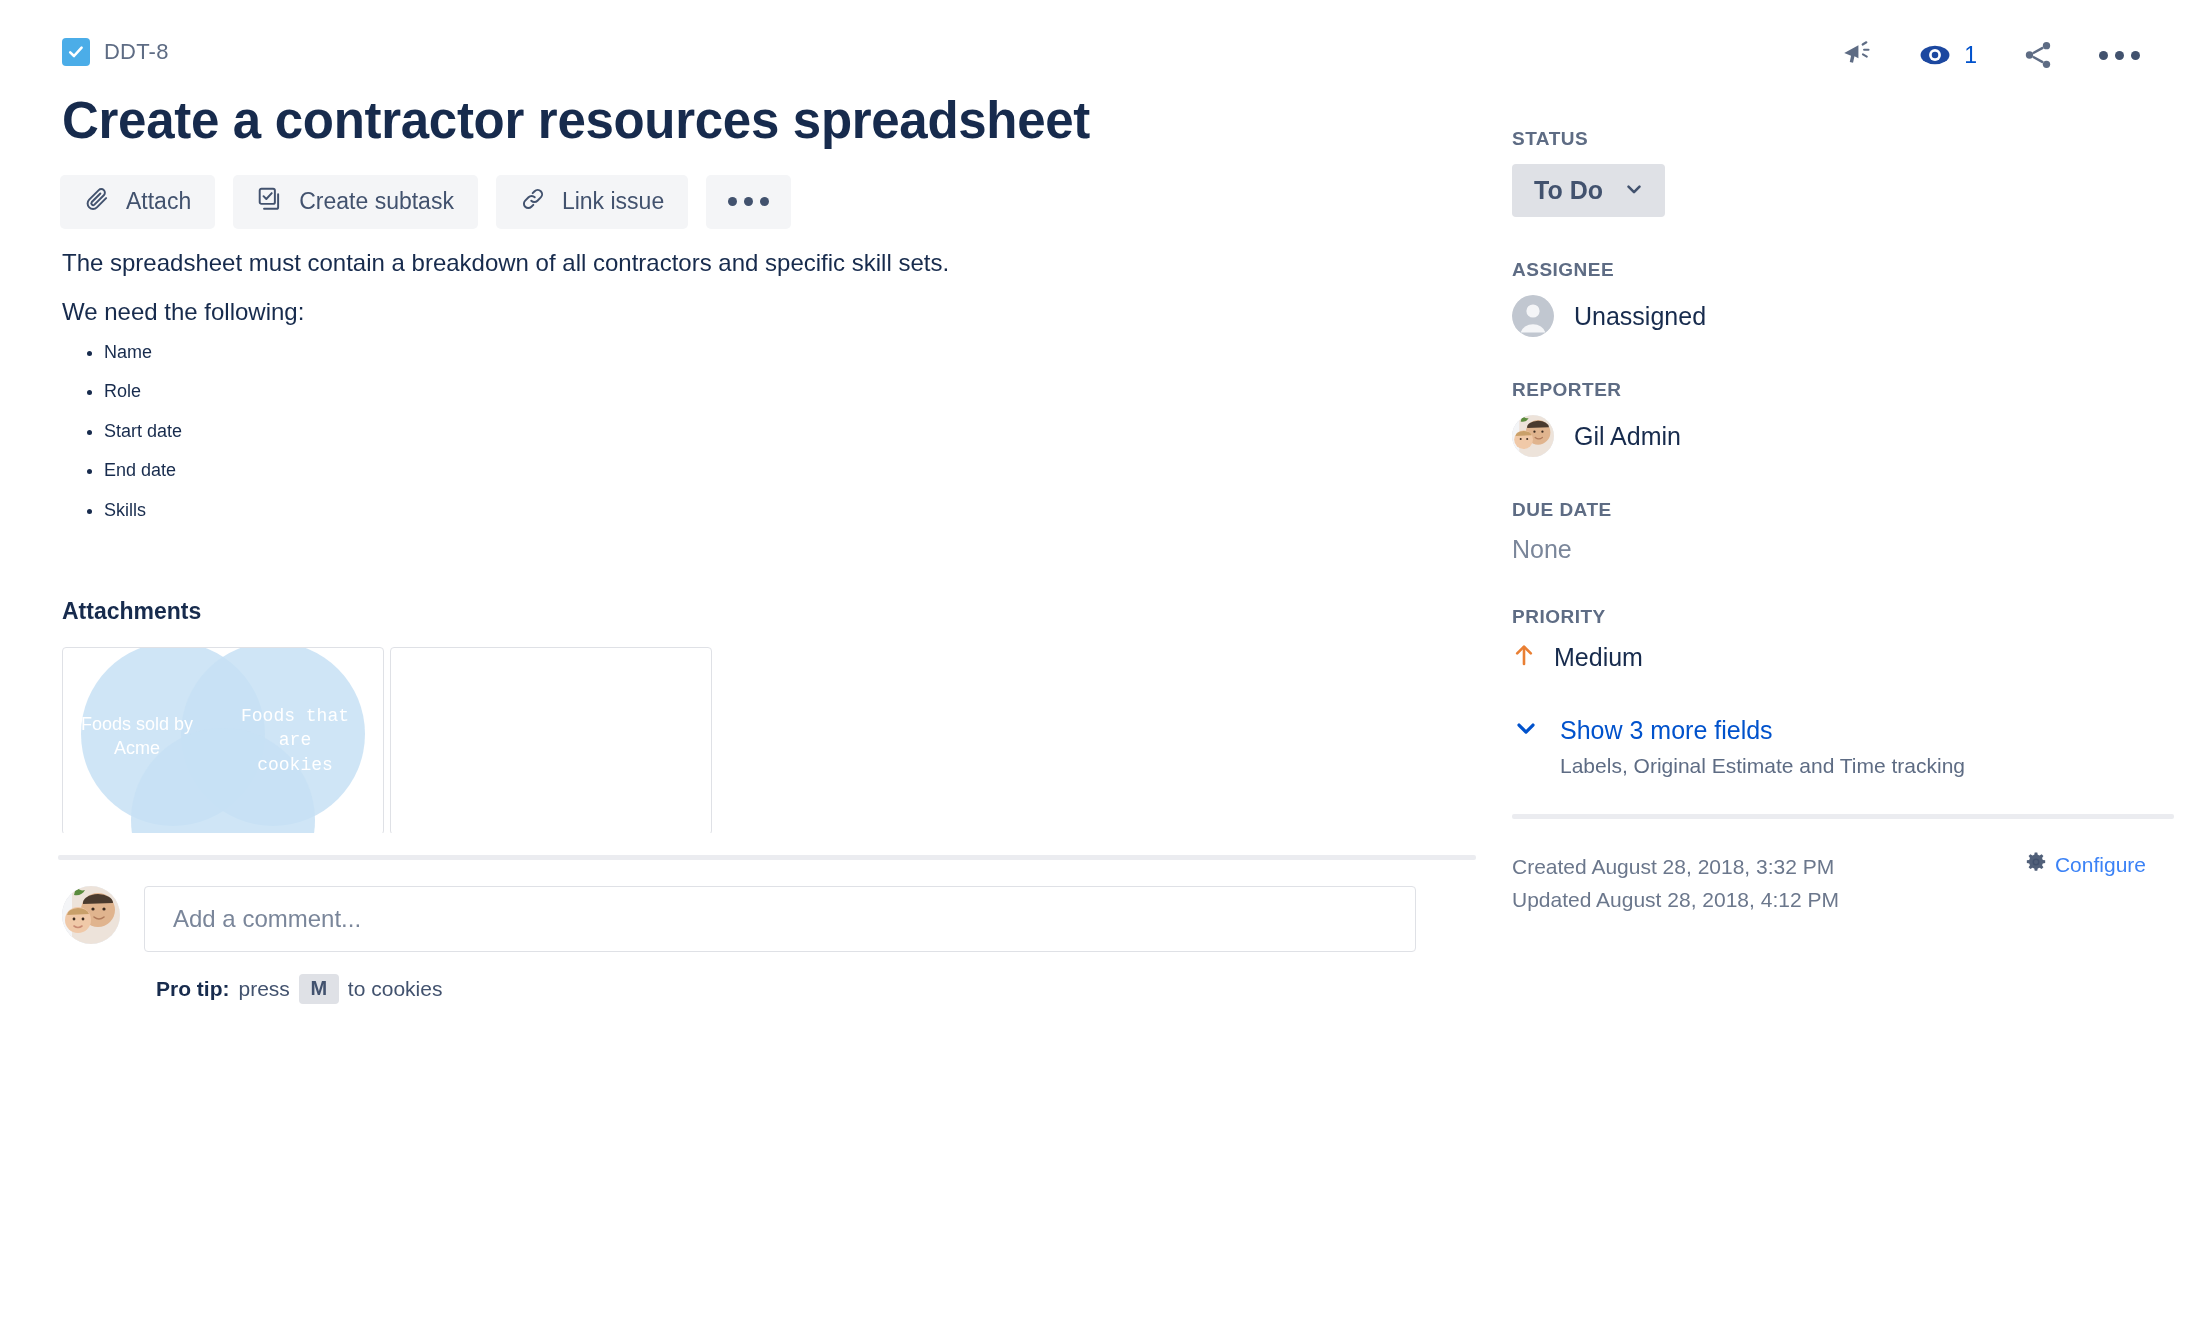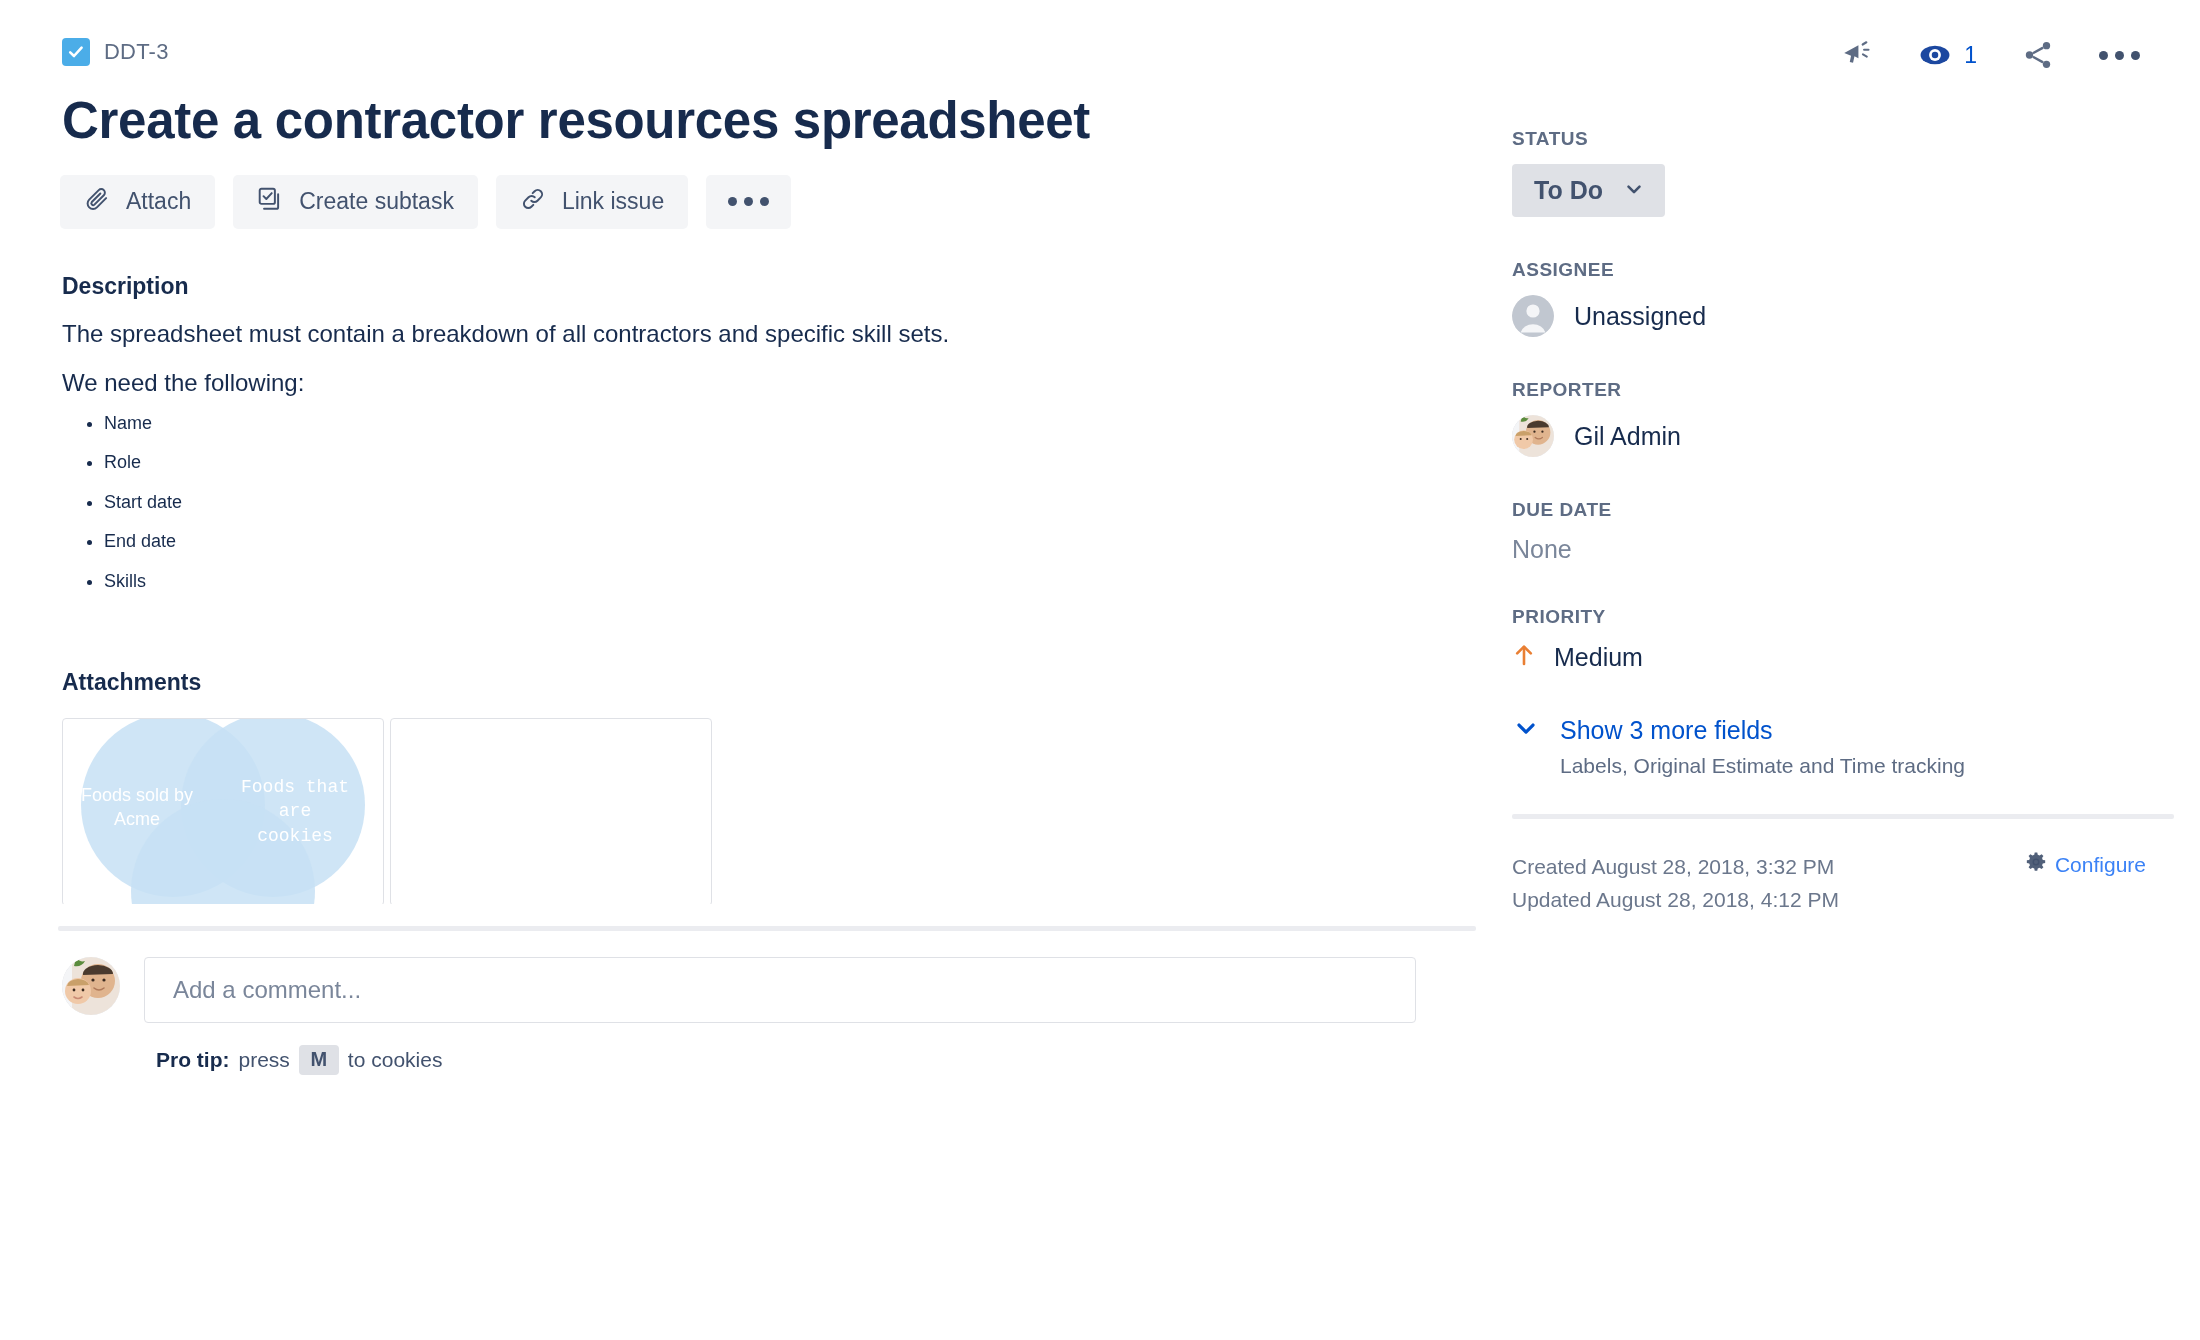--- a/index.html
+++ b/index.html
@@ -362,21 +362,21 @@
 <div class="page">
 
   <div class="main-col">
 
     <div class="breadcrumb">
       <span class="task-type-icon">
         <svg width="20" height="20" viewBox="0 0 20 20">
           <path d="M4.2 10.4 L8 14 L15.6 5.6" fill="none" stroke="#ffffff" stroke-width="2.6" stroke-linecap="round" stroke-linejoin="round"></path>
         </svg>
       </span>
-      <span class="issue-key">DDT-3</span>
+      <span class="issue-key">DDT-8</span>
     </div>
 
     <h1 class="issue-title">Create a contractor resources spreadsheet</h1>
 
     <div class="actions">
       <button class="act-btn">
         <span>
           <svg width="26" height="26" viewBox="0 0 24 24" fill="none" stroke="#42526E" stroke-width="1.8" stroke-linecap="round" stroke-linejoin="round">
             <path d="M20.4 11.2l-8.5 8.5a5 5 0 0 1-7.1-7.1l8.8-8.8a3.3 3.3 0 0 1 4.7 4.7l-8.7 8.7a1.7 1.7 0 0 1-2.4-2.4l7.9-7.9"></path>
           </svg>
@@ -407,21 +407,20 @@
 
       <button class="act-btn icononly">
         <span class="dots-icon">
             <i></i>
             <i></i>
             <i></i>
           </span>
       </button>
     </div>
 
-    <div class="section-head">Description</div>
     <p class="desc-para">The spreadsheet must contain a breakdown of all contractors and specific skill sets.</p>
     <p class="desc-para">We need the following:</p>
     <ul class="desc-list">
       <li>Name</li>
       <li>Role</li>
       <li>Start date</li>
       <li>End date</li>
       <li>Skills</li>
     </ul>
 

